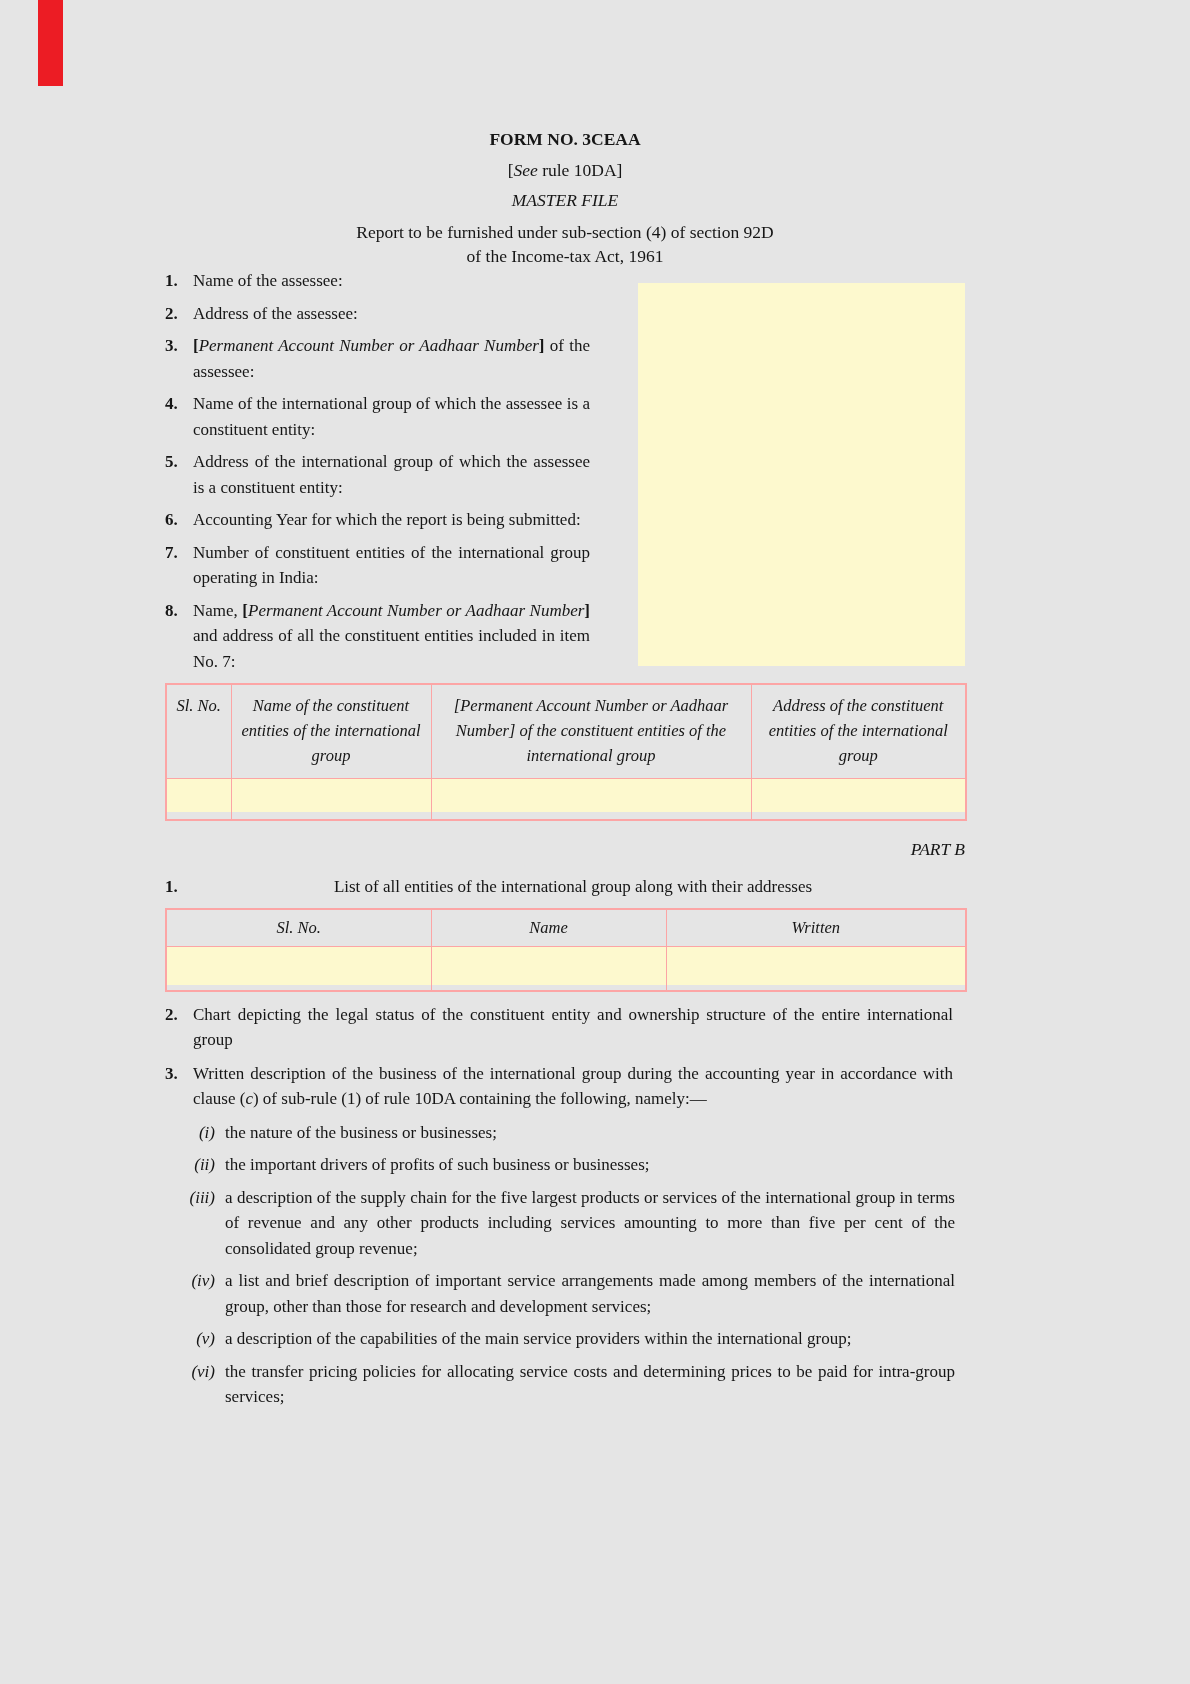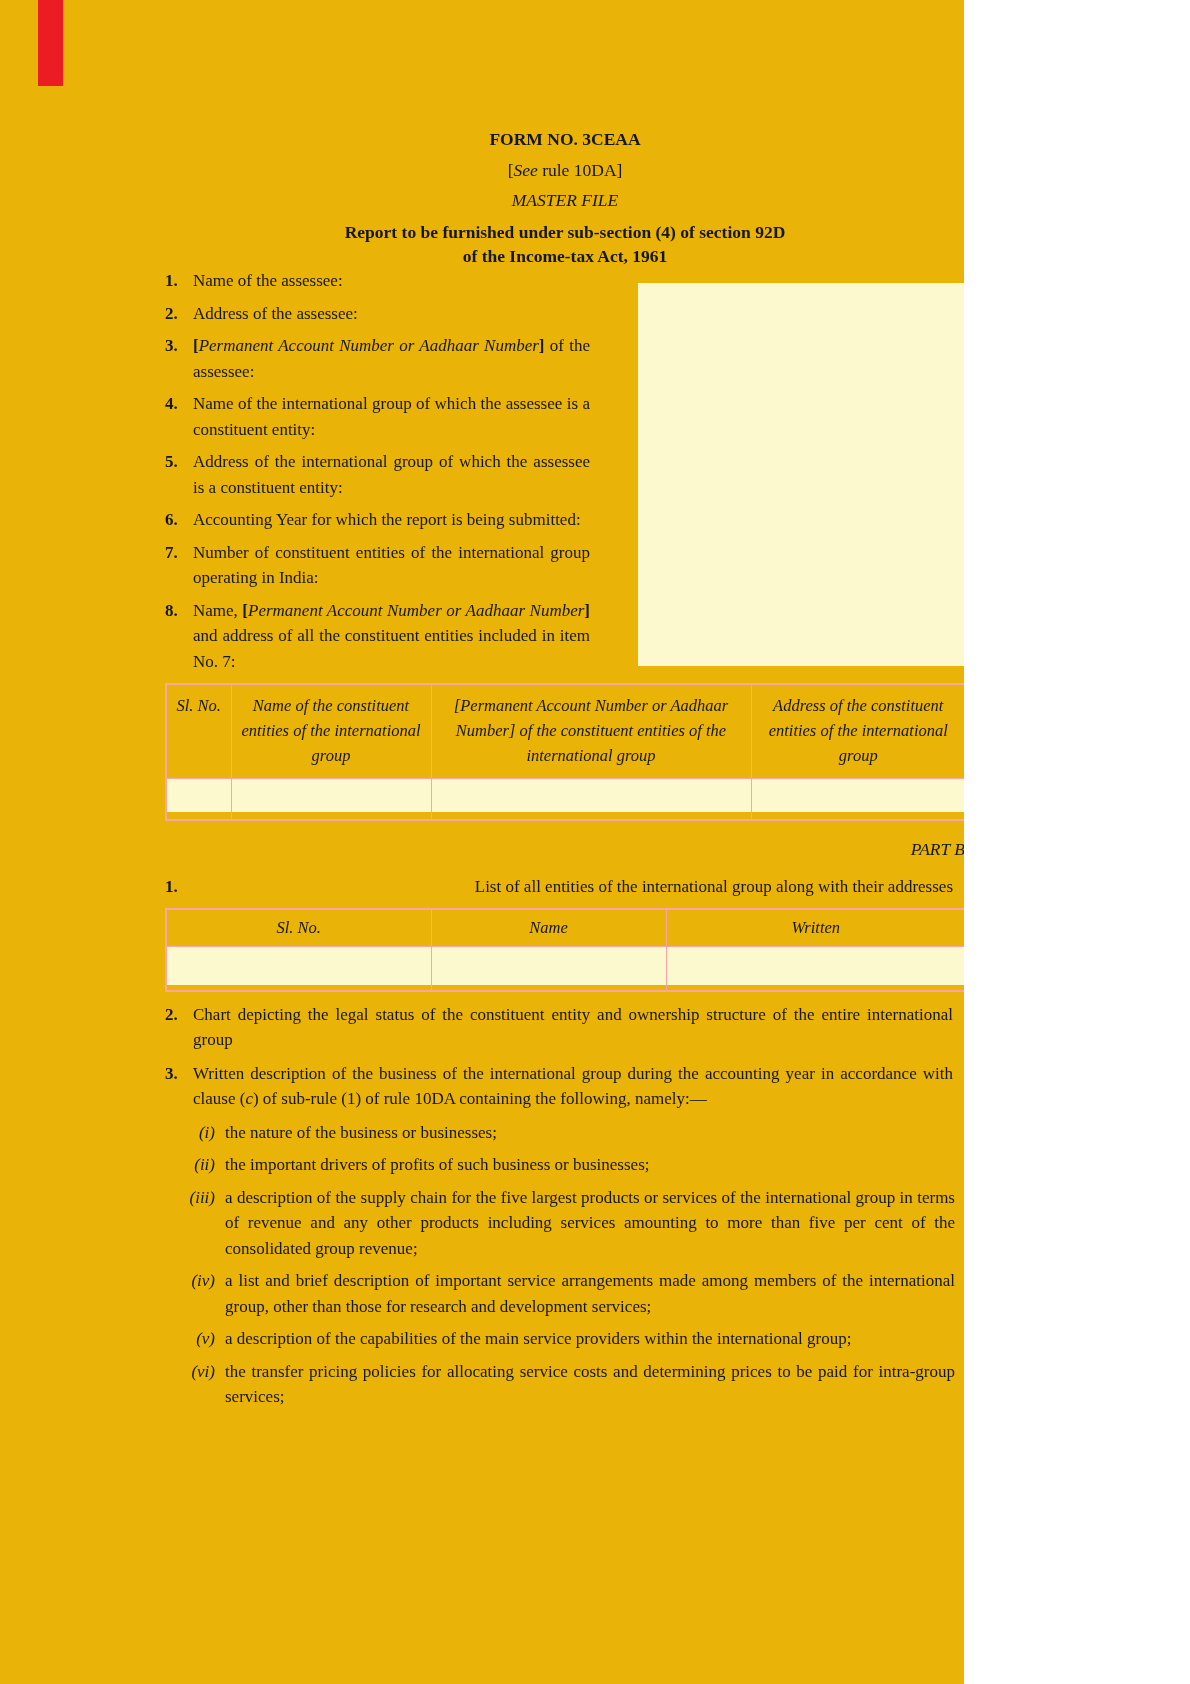--- a/index.html
+++ b/index.html
@@ -1,38 +1,38 @@
 <!DOCTYPE html>
 <html><head>
 <meta charset="utf-8">
 <style>
   * { margin:0; padding:0; box-sizing:border-box; }
   html,body { background:#ffffff; }
   .page {
     position:relative;
-    width:964px; height:1684px;
-    background:#eab308;
+    width:1190px; height:1684px;
+    background:#e5e5e5;
     font-family:"Liberation Serif", serif;
     color:#161616;
     overflow:hidden;
   }
   .red-bar {
     position:absolute; left:38px; top:0;
     width:25px; height:86px;
     background:#ec1c24;
   }
   .content {
     position:absolute; left:165px; top:128px; width:800px;
   }
   
   .h-line { text-align:center; font-size:17.5px; line-height:22px; }
   .h-form { font-weight:bold; margin-bottom:9px; }
   .h-rule { margin-bottom:8px; }
   .h-master { margin-bottom:9px;font-style:italic; }
-  .h-report { font-weight:bold; line-height:24px; }
+  .h-report { font-weight:normal; line-height:24px; }
   .h-part { font-style:italic; margin-top:14px; margin-bottom:13px; }
   .s-i { font-style:italic; }
   .s-b { font-weight:bold; }
   
   .pa-row { display:flex; align-items:stretch; }
   .pa-left { width:425px; flex-shrink:0; }
   .item { display:flex; font-size:17px; line-height:25.5px; margin-bottom:7px; }
   .item-num { width:28px; flex-shrink:0; font-weight:bold; }
   .item-text { flex:1; text-align:justify; }
   .pa-highlight {
@@ -53,21 +53,21 @@
   td { padding:0; vertical-align:top; }
   .cell-input { background:#fdf9ce; height:33px; margin-bottom:7px; }
   .t2 th { padding:5px 6px 6px 6px; }
   .t2 .cell-input { height:38px; margin-bottom:5px; }
   .pa-table { margin-top:2px; }
   
   .pb-part-title { text-align:right; font-style:italic; font-size:17.5px; margin-top:18px; margin-bottom:14px; }
   .pb-block { width:788px; }
   .pb-item { display:flex; font-size:17px; line-height:25.5px; margin-bottom:8px; }
   .pb-item .item-text { text-align:justify; }
-  .pb-item.single .item-text { text-align:right; }
+  .pb-item.single .item-text { text-align:center; }
   .t2-wrap { margin-top:3px; margin-bottom:10px; }
   .sub-list { margin-top:2px; }
   .sub-item { display:flex; font-size:17px; line-height:25.5px; margin-bottom:7px; width:790px; }
   .sub-num { width:60px; flex-shrink:0; text-align:right; padding-right:10px; font-style:italic; }
   .sub-text { flex:1; text-align:justify; }
 </style>
 </head>
 <body>
 
 <div class="page">

